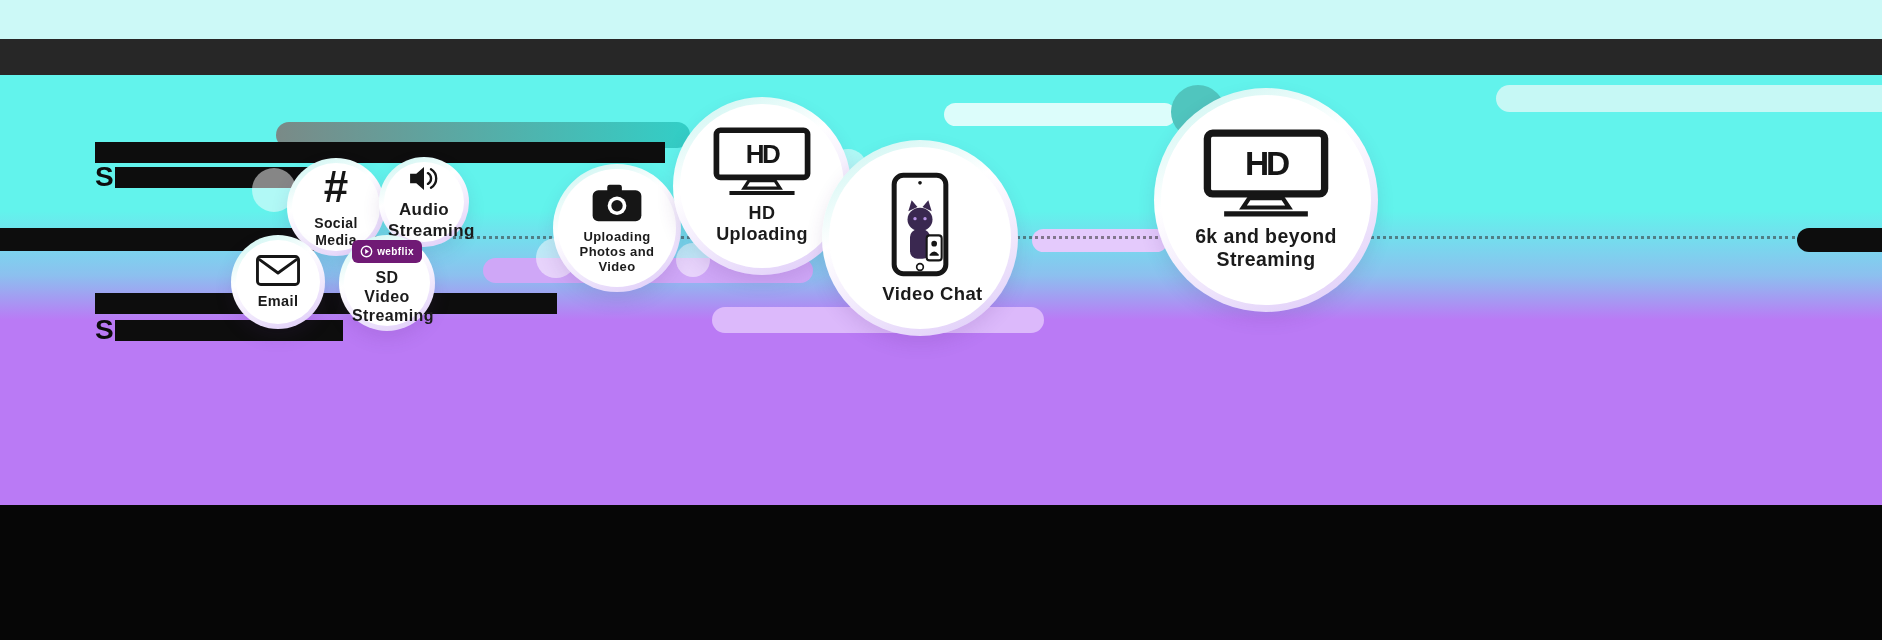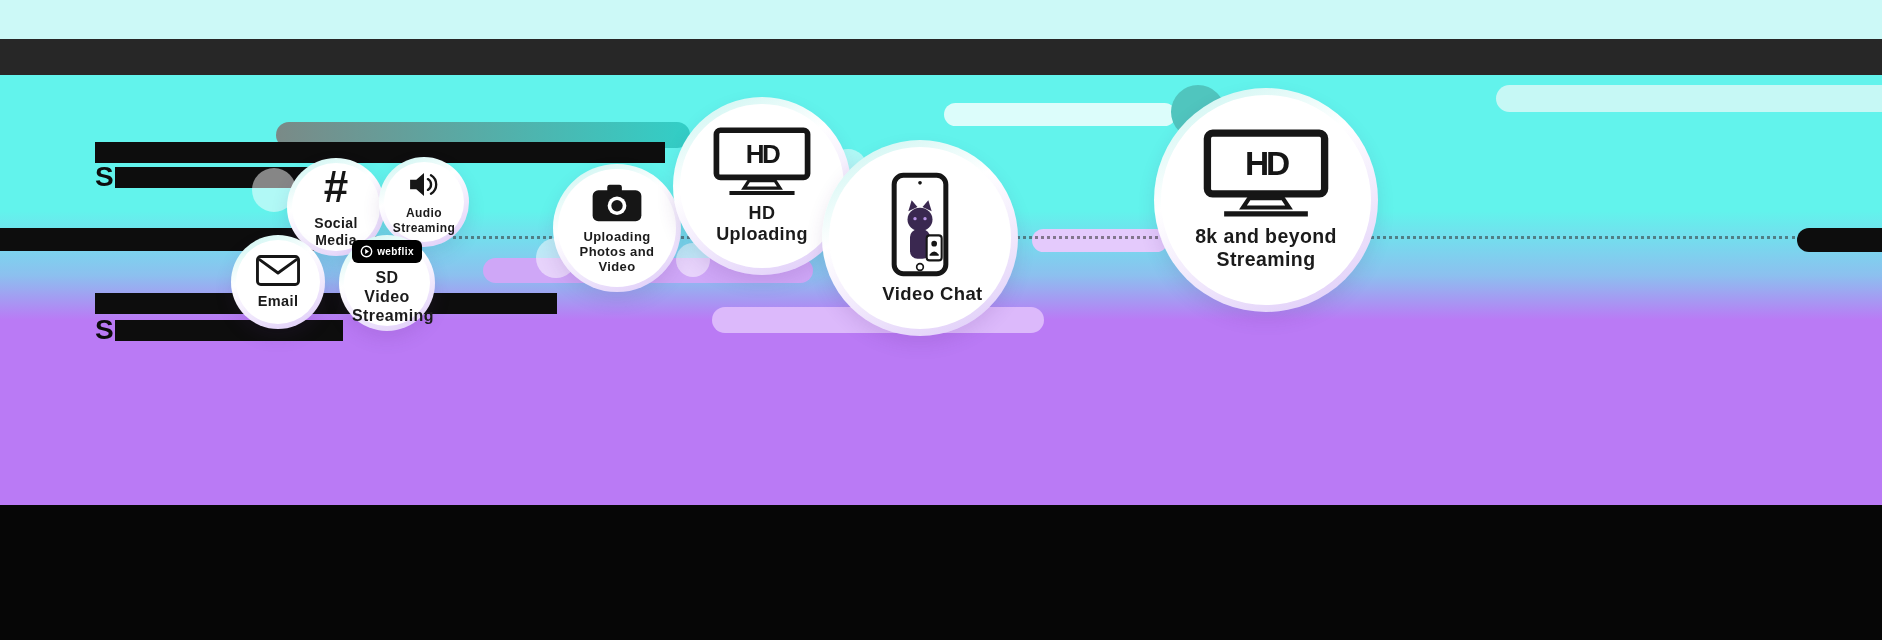--- a/index.html
+++ b/index.html
@@ -55,33 +55,33 @@
   .b-audio  { left:379px;  top:157px; width:90px;  height:90px; }
   .b-sd     { left:339px;  top:235px; width:96px;  height:96px; }
   .b-upload { left:553px;  top:164px; width:128px; height:128px; }
   .b-hd     { left:673px;  top:97px;  width:178px; height:178px; }
   .b-video  { left:822px;  top:140px; width:196px; height:196px; }
   .b-4k     { left:1154px; top:88px;  width:224px; height:224px; }
 
   .label { font-weight:700; color:#1b1b1b; line-height:1.18; letter-spacing:.4px; }
   .b-email  .label { font-size:14.5px; }
   .b-social .label { font-size:14px;  max-width:60px; }
-  .b-audio  .label { font-size:12px;  max-width:72px; }
+  .b-audio  .label { font-size:17px;  max-width:72px; }
   .b-sd     .label { font-size:16px;  max-width:70px; }
   .b-upload .label { font-size:13px;  max-width:112px; }
   .b-hd     .label { font-size:18px;  max-width:100px; }
   .b-video  .label { font-size:18.5px;margin-left:25px; }
   .b-4k     .label { font-size:19.5px; max-width:152px; }
 
   .icon { display:flex; align-items:center; justify-content:center; }
   svg text { font-family:"Liberation Sans", sans-serif; font-weight:800; fill:#161616; }
 
   .hash-glyph { font-size:44px; font-weight:800; color:#161616; line-height:1; }
 
-  .webflix-badge { background:#000000; border-radius:6px; padding:5px 8px;
+  .webflix-badge { background:#701a75; border-radius:6px; padding:5px 8px;
     display:flex; align-items:center; gap:4px; }
   .webflix-badge .wtext { color:#ffffff; font-size:10px; font-weight:700; letter-spacing:.4px; }
 </style>
 </head>
 <body>
 
 <div class="canvas">
 
   <div class="top-strip"></div>
   <div class="header-bar"></div>
@@ -213,17 +213,17 @@
   <div class="bubble b-4k">
     <div class="bubble-inner">
       <span class="icon">
         <svg width="126" height="90" viewBox="0 0 120 86">
           <rect x="4" y="4" width="112" height="58" rx="5" fill="#ffffff" stroke="#161616" stroke-width="7"></rect>
           <text x="60" y="44" text-anchor="middle" font-size="32" letter-spacing="-3">HD</text>
           <path d="M44,66 L76,66 L82,75 L38,75 Z" fill="#ffffff" stroke="#161616" stroke-width="4"></path>
           <line x1="20" y1="81" x2="100" y2="81" stroke="#161616" stroke-width="5"></line>
         </svg>
       </span>
-      <span class="label">8k and beyond Streaming</span>
+      <span class="label">6k and beyond Streaming</span>
     </div>
   </div>
 
 </div>
 
 </body></html>

